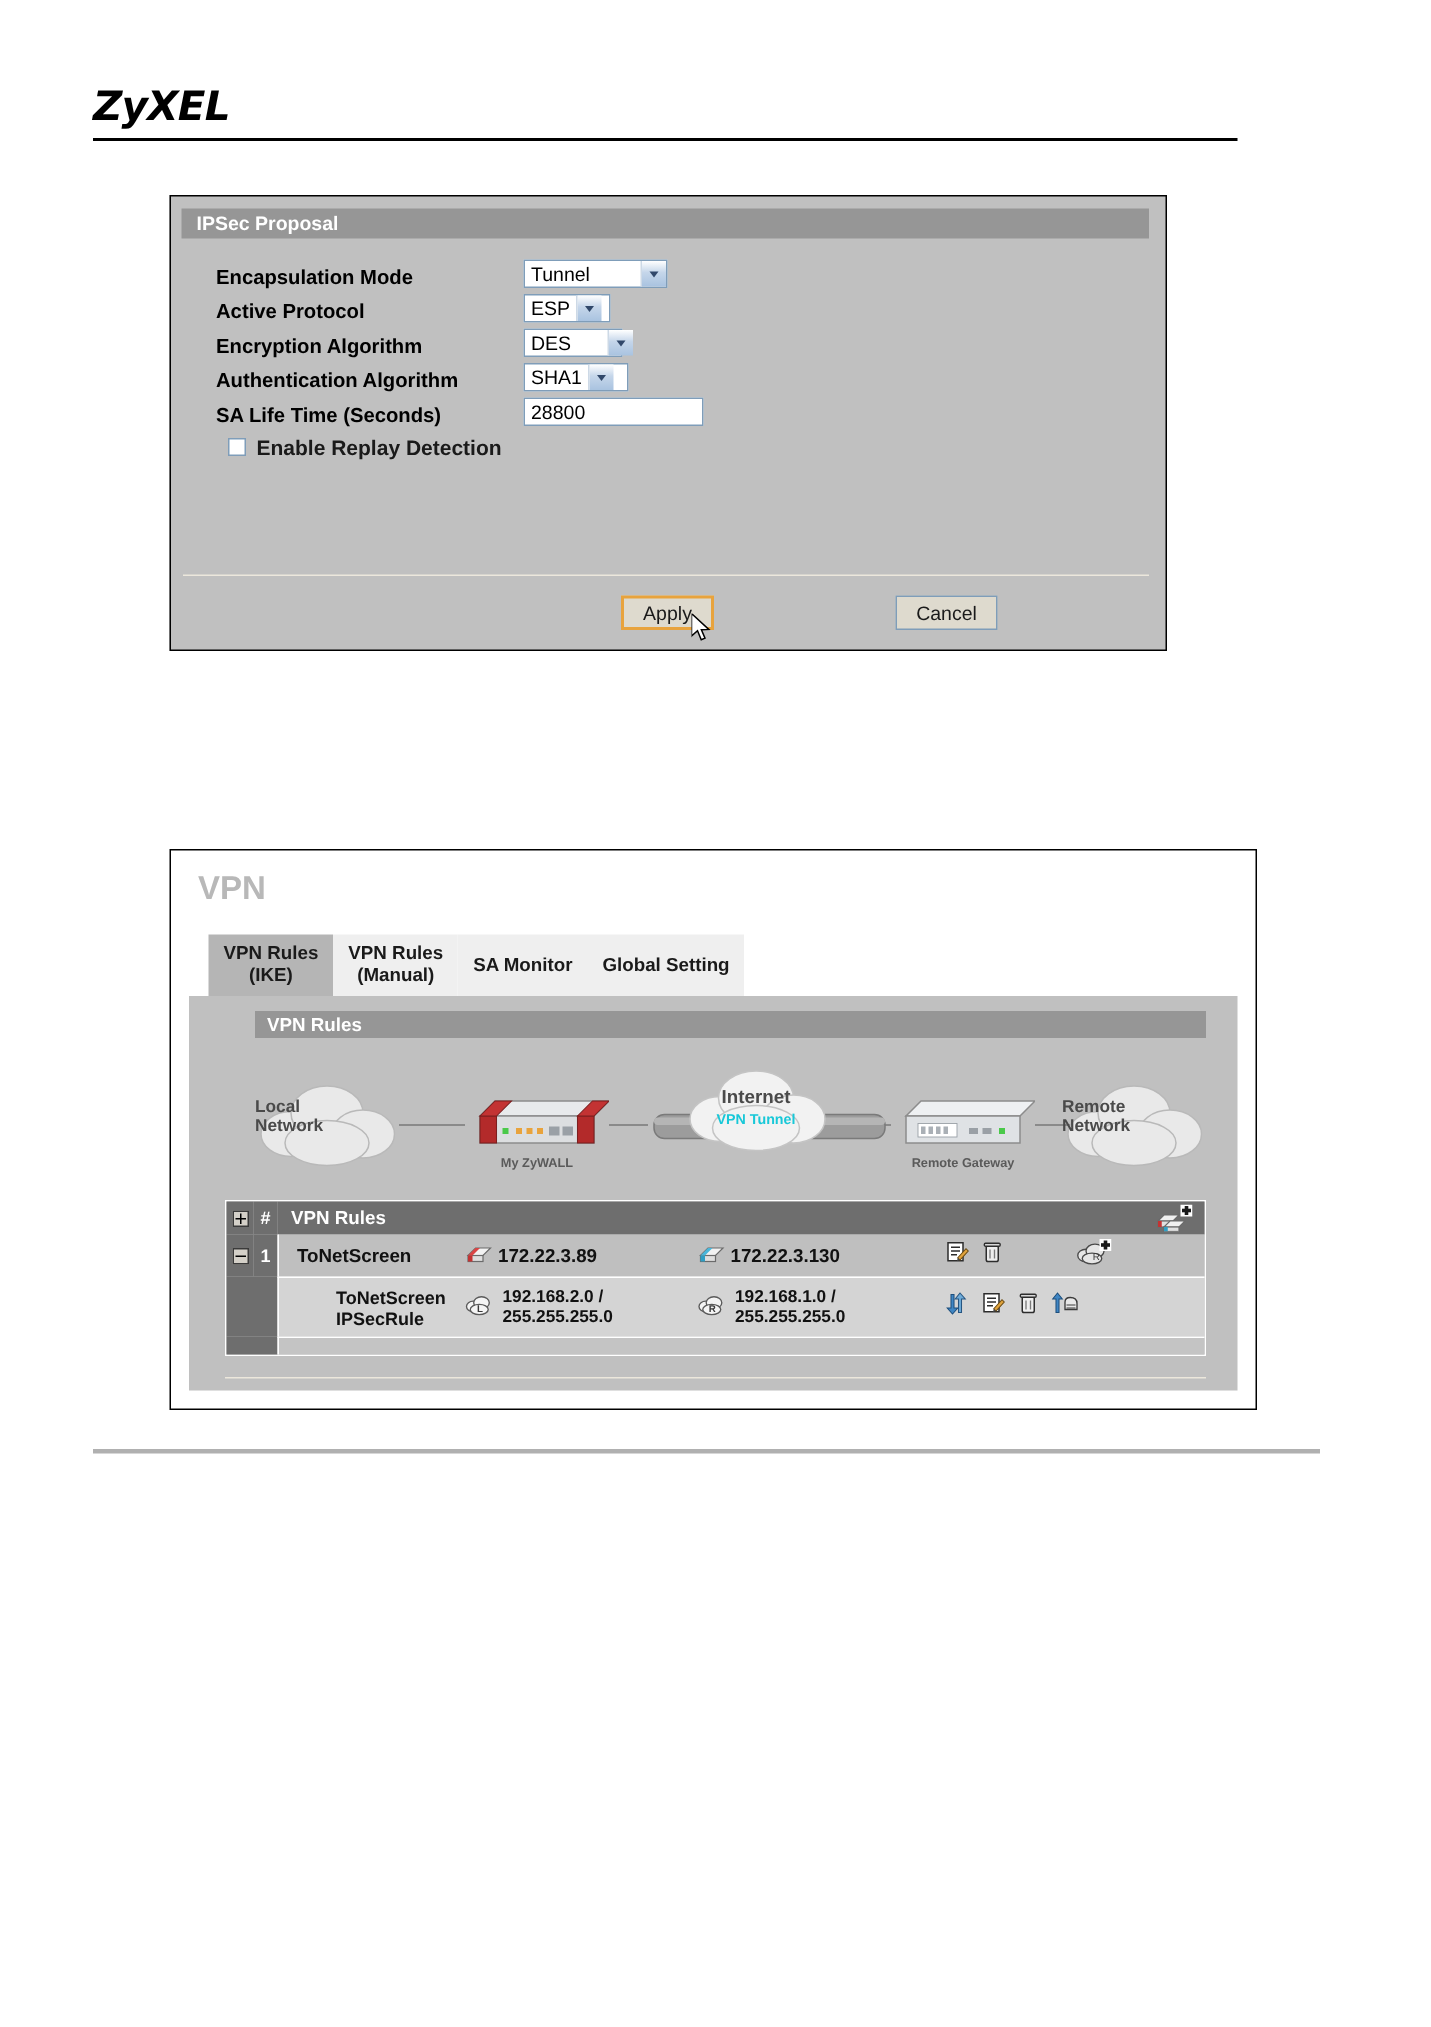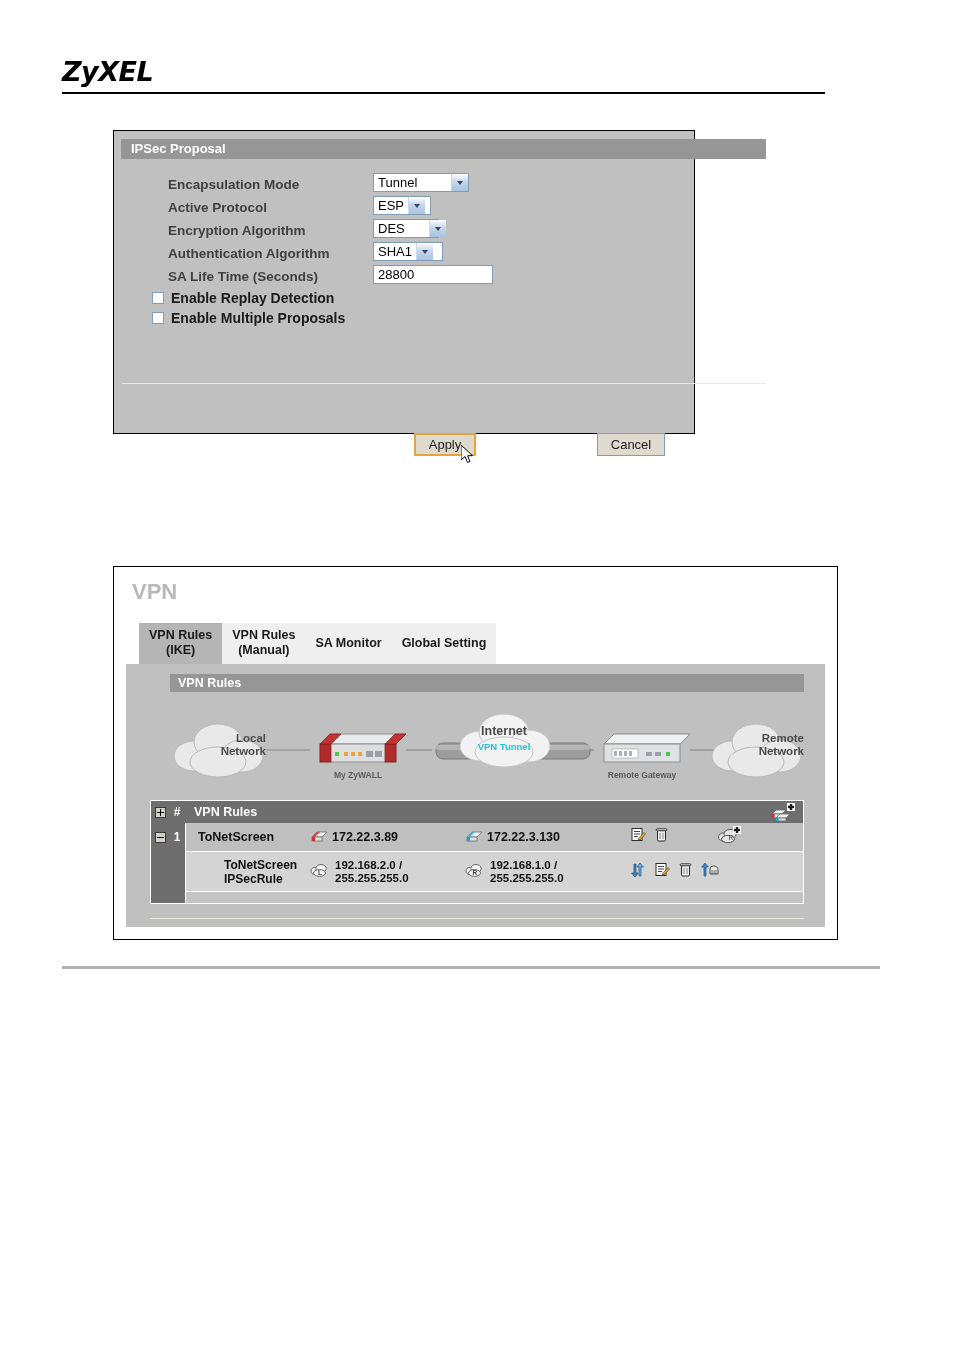--- a/index.html
+++ b/index.html
@@ -36,21 +36,21 @@
     margin-top: 7px;
     border-top: 2px solid #000;
     width: 100%;
   }
 
   
   #ipsec-panel {
     position: absolute;
     left: 113px;
     top: 130px;
-    width: 582px;
+    width: 665px;
     height: 304px;
     background: #c0c0c0;
     border: 1px solid #000;
     box-sizing: border-box;
   }
   #ipsec-titlebar {
     position: absolute;
     left: 7px;
     top: 8px;
     width: 645px;
@@ -71,24 +71,23 @@
   }
   .form-row {
     display: flex;
     align-items: flex-start;
     height: 23px;
   }
   .form-label {
     width: 205px;
     font-size: 13.5px;
     font-weight: bold;
-    color: #404040;
+    color: #000000;
     line-height: 23px;
     white-space: pre-line;
-    margin-left: 24px;
   }
   .form-label.two-line {
     line-height: 16px;
     padding-top: 2px;
   }
   .form-row.tall { height: 40px; }
 
   
   .sel {
     display: inline-flex;
@@ -168,21 +167,20 @@
     top: 252px;
     width: 644px;
     border-top: 1px solid #ece7dc;
   }
   #ipsec-buttons {
     position: absolute;
     left: 0;
     top: 266px;
     width: 665px;
     height: 30px;
-    margin-top: 36px;
   }
   .btn {
     position: absolute;
     background: #d9d5cd;
     font-size: 13px;
     color: #1a1a1a;
     text-align: center;
     box-sizing: border-box;
     padding-top: 2px;
   }
@@ -292,21 +290,21 @@
   }
   .cloud {
     position: absolute;
     width: 96px;
     height: 62px;
   }
   .cloud-label {
     position: absolute;
     left: 0; right: 0;
     top: 14px;
-    text-align: right;
+    text-align: left;
     font-size: 11.5px;
     font-weight: bold;
     color: #4a4a4a;
     line-height: 13px;
     white-space: pre-line;
   }
   .device-label {
     position: absolute;
     text-align: center;
     font-size: 8.5px;
@@ -521,24 +519,20 @@
       <div class="form-label">SA Life Time (Seconds)</div>
       <input class="txt" id="sa-life-time-input" value="28800" style="">
     </div>
 
 
     <div class="cb-row">
       <span class="cbox"></span>
       <span class="cb-label">Enable Replay Detection</span>
     </div>
 
-    <div class="cb-row">
-      <span class="cbox"></span>
-      <span class="cb-label">Enable Multiple Proposals</span>
-    </div>
 
   </div>
 
   <div id="ipsec-sep"></div>
 
   <div id="ipsec-buttons">
     <div class="btn" id="apply-button">Apply</div>
     <div class="btn" id="cancel-button">Cancel</div>
     <svg id="mouse-cursor" viewBox="0 0 14 20">
       <polygon points="0,0 0,15 4,11.5 6.5,17.5 9,16.4 6.6,10.8 11.5,10.6" fill="#ffffff" stroke="#000000" stroke-width="1"></polygon>

